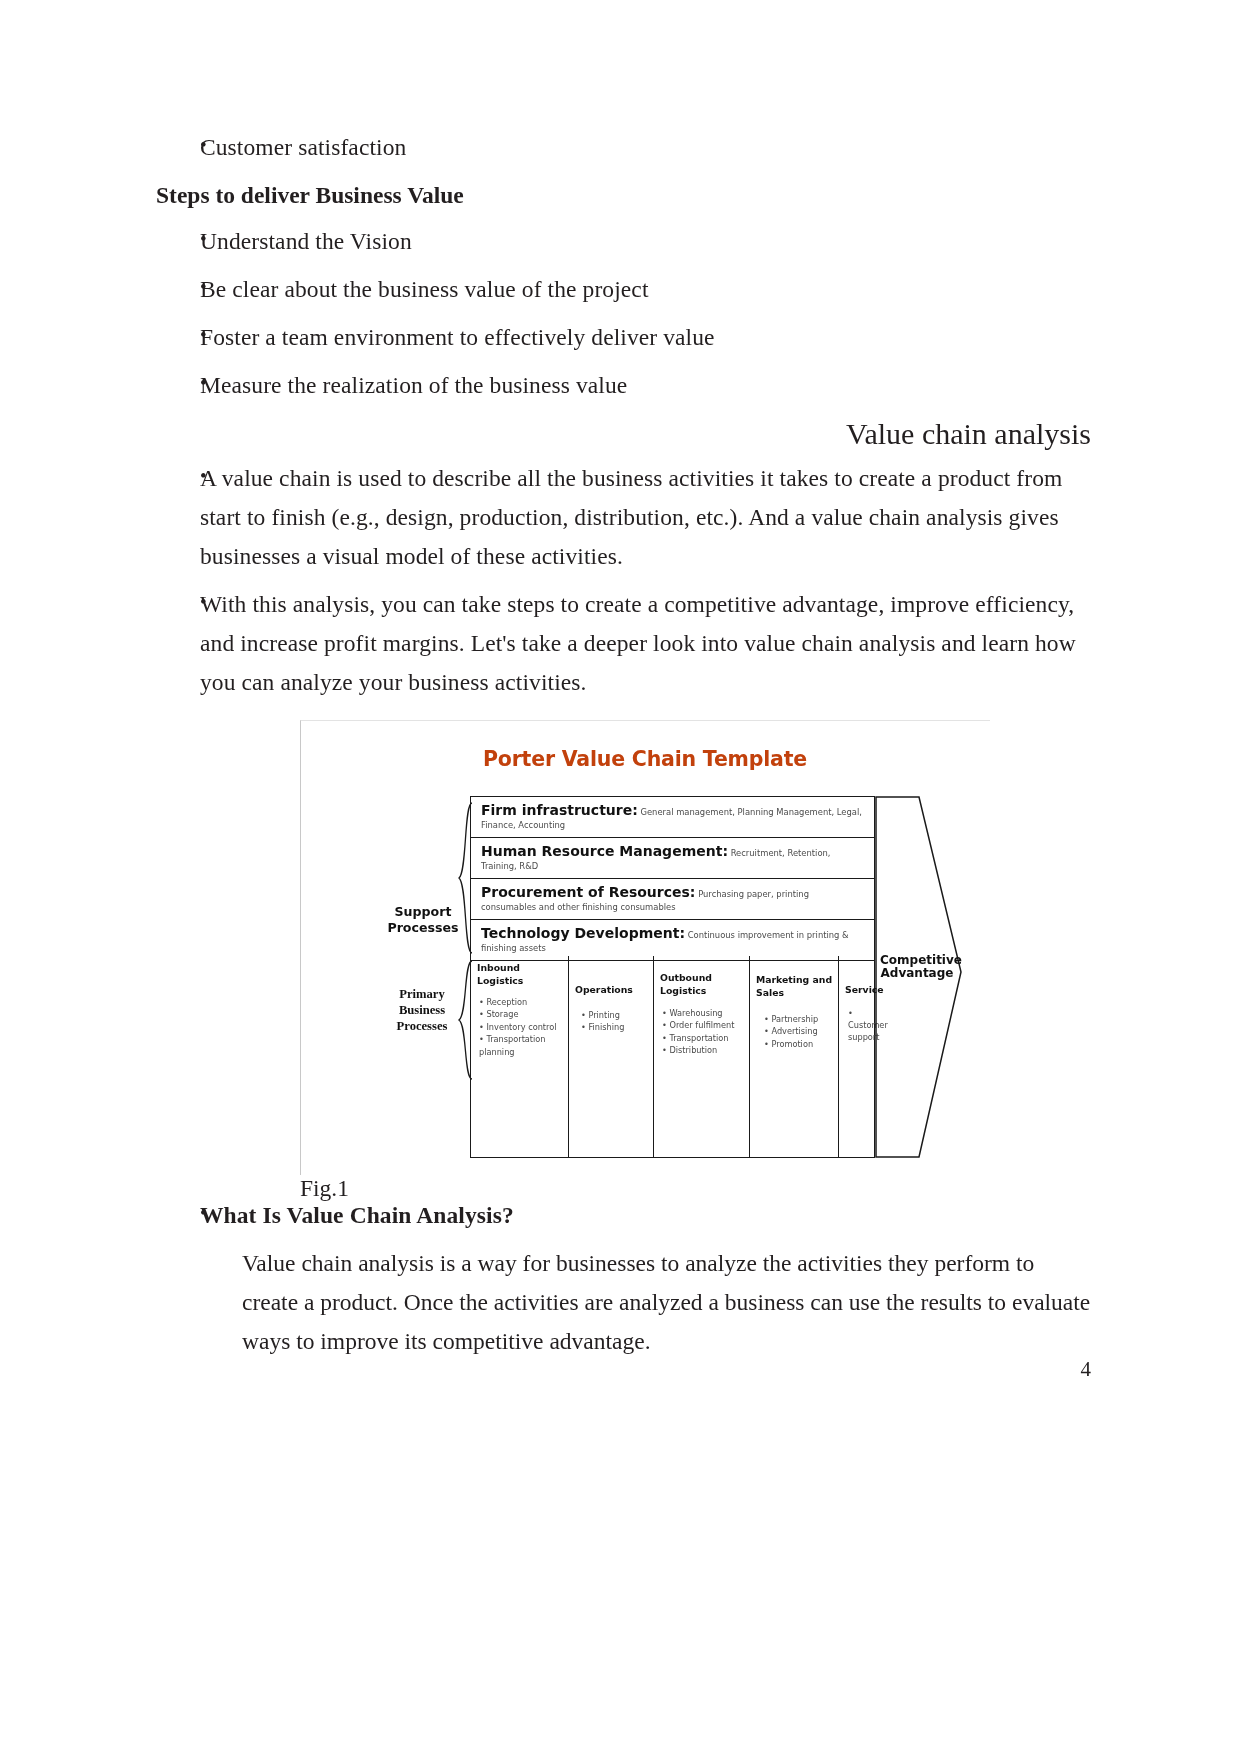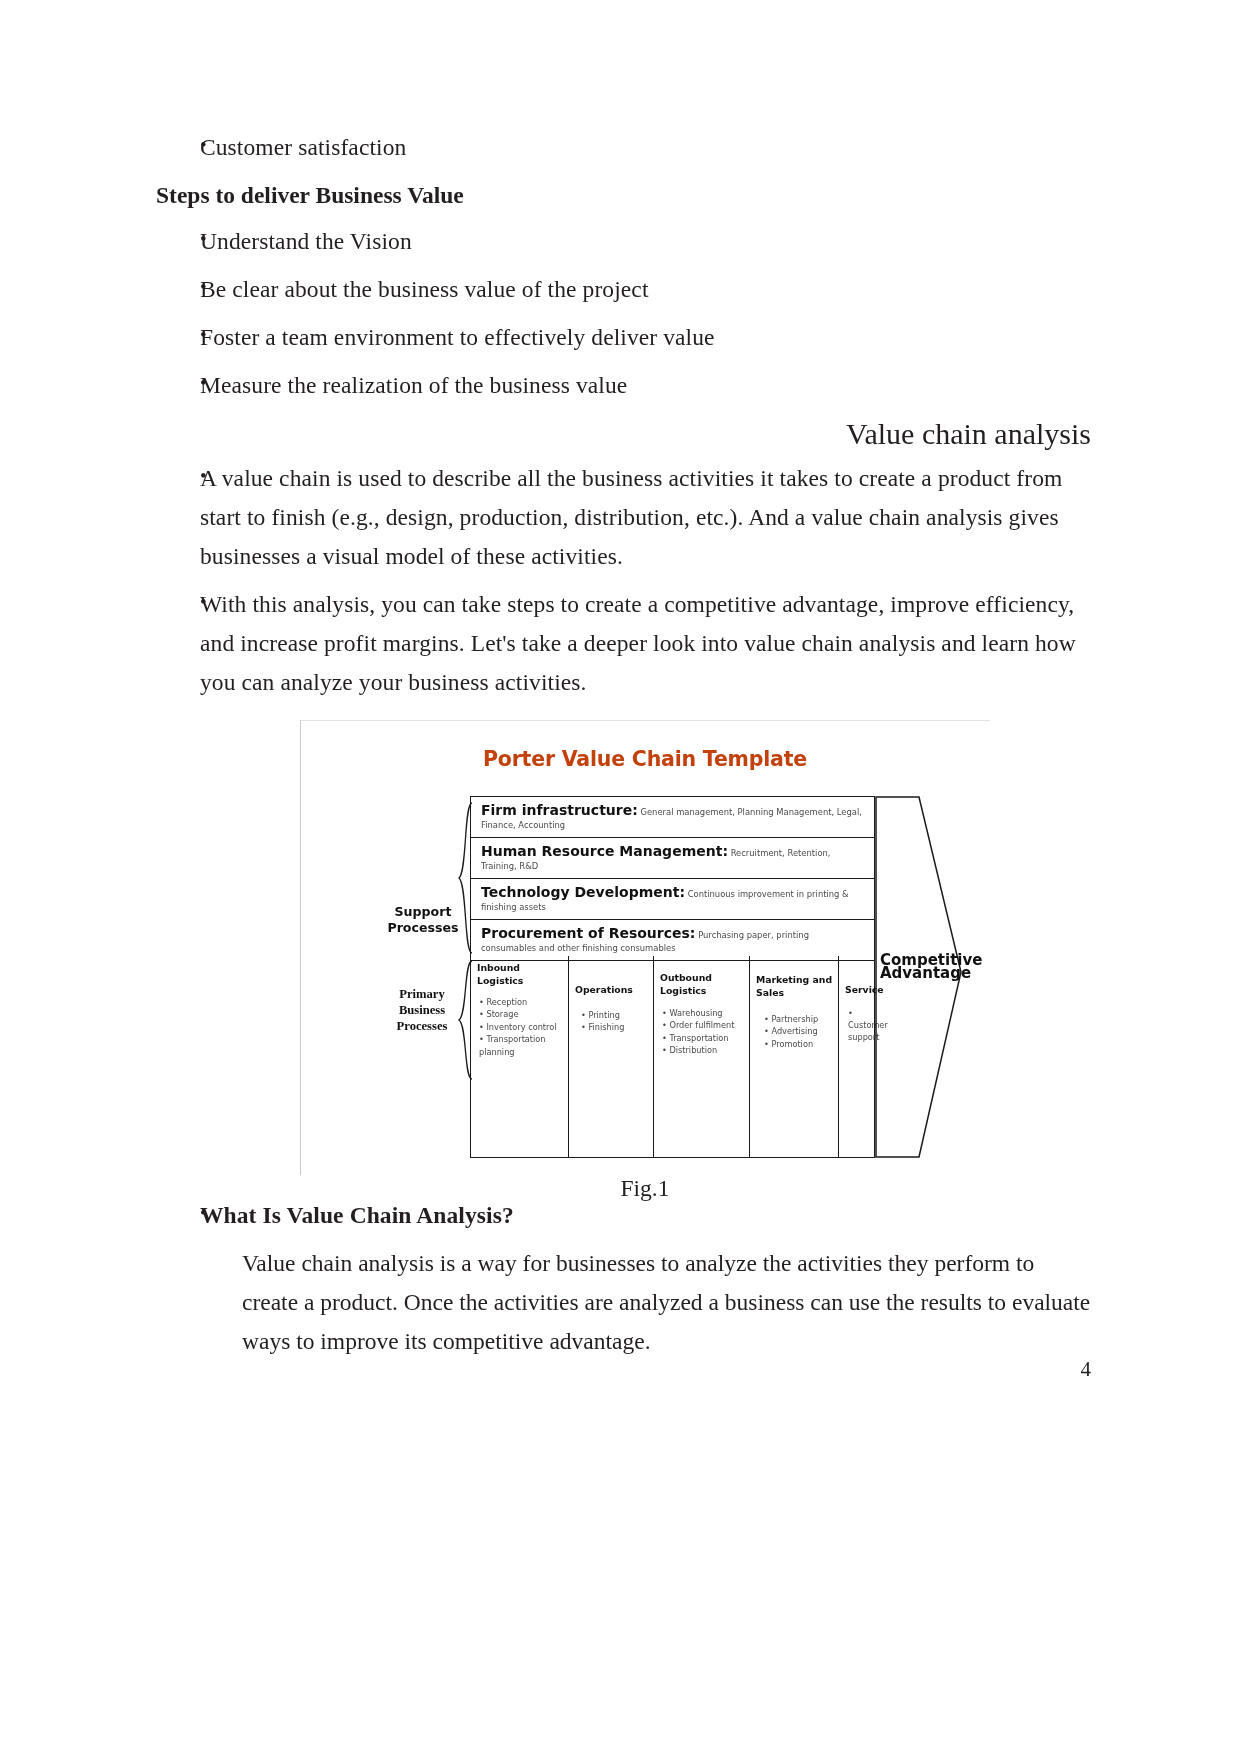--- a/index.html
+++ b/index.html
@@ -204,32 +204,31 @@
     width: 90px;
     height: 362px;
   }
   .adv-label {
     position: absolute;
     left: 492px;
     top: 158px;
     width: 74px;
     text-align: center;
     font-family: "DejaVu Sans", sans-serif;
-    font-size: 15px;
+    font-size: 12px;
     font-weight: bold;
     color: #111;
     line-height: 13px;
   }
 
   .fig-caption {
     position: absolute;
     left: 144px;
     top: 455px;
     width: 690px;
-    text-align: center;
     font-size: 23.5px;
     color: #231f20;
   }
 
   .page-number {
     position: absolute;
     right: 150px;
     bottom: 372px;
     font-size: 21px;
     color: #231f20;
@@ -297,26 +296,26 @@
       <div class="support-block">
         <div class="srow">
           <b>Firm infrastructure:</b>
           <span>General management, Planning Management, Legal, Finance, Accounting</span>
         </div>
         <div class="srow">
           <b>Human Resource Management:</b>
           <span>Recruitment, Retention, Training, R&amp;D</span>
         </div>
         <div class="srow">
+          <b>Procurement of Resources:</b>
+          <span>Purchasing paper, printing consumables and other finishing consumables</span>
+        </div>
+        <div class="srow">
           <b>Technology Development:</b>
           <span>Continuous improvement in printing &amp; finishing assets</span>
-        </div>
-        <div class="srow">
-          <b>Procurement of Resources:</b>
-          <span>Purchasing paper, printing consumables and other finishing consumables</span>
         </div>
       </div>
 
       <div class="side-label" style="left:-12px; top:190px; width:92px;font-family:Liberation Serif, serif;">
         <div>Primary</div>
         <div>Business</div>
         <div>Processes</div>
       </div>
       <svg class="brace" style="left:70px; top:164px; width:16px; height:120px;" viewBox="0 0 16 120">
         <path d="M14 1 C6 1 9 55 1 60 C9 65 6 119 14 119" fill="none" stroke="#1a1a1a" stroke-width="1.3"></path>

